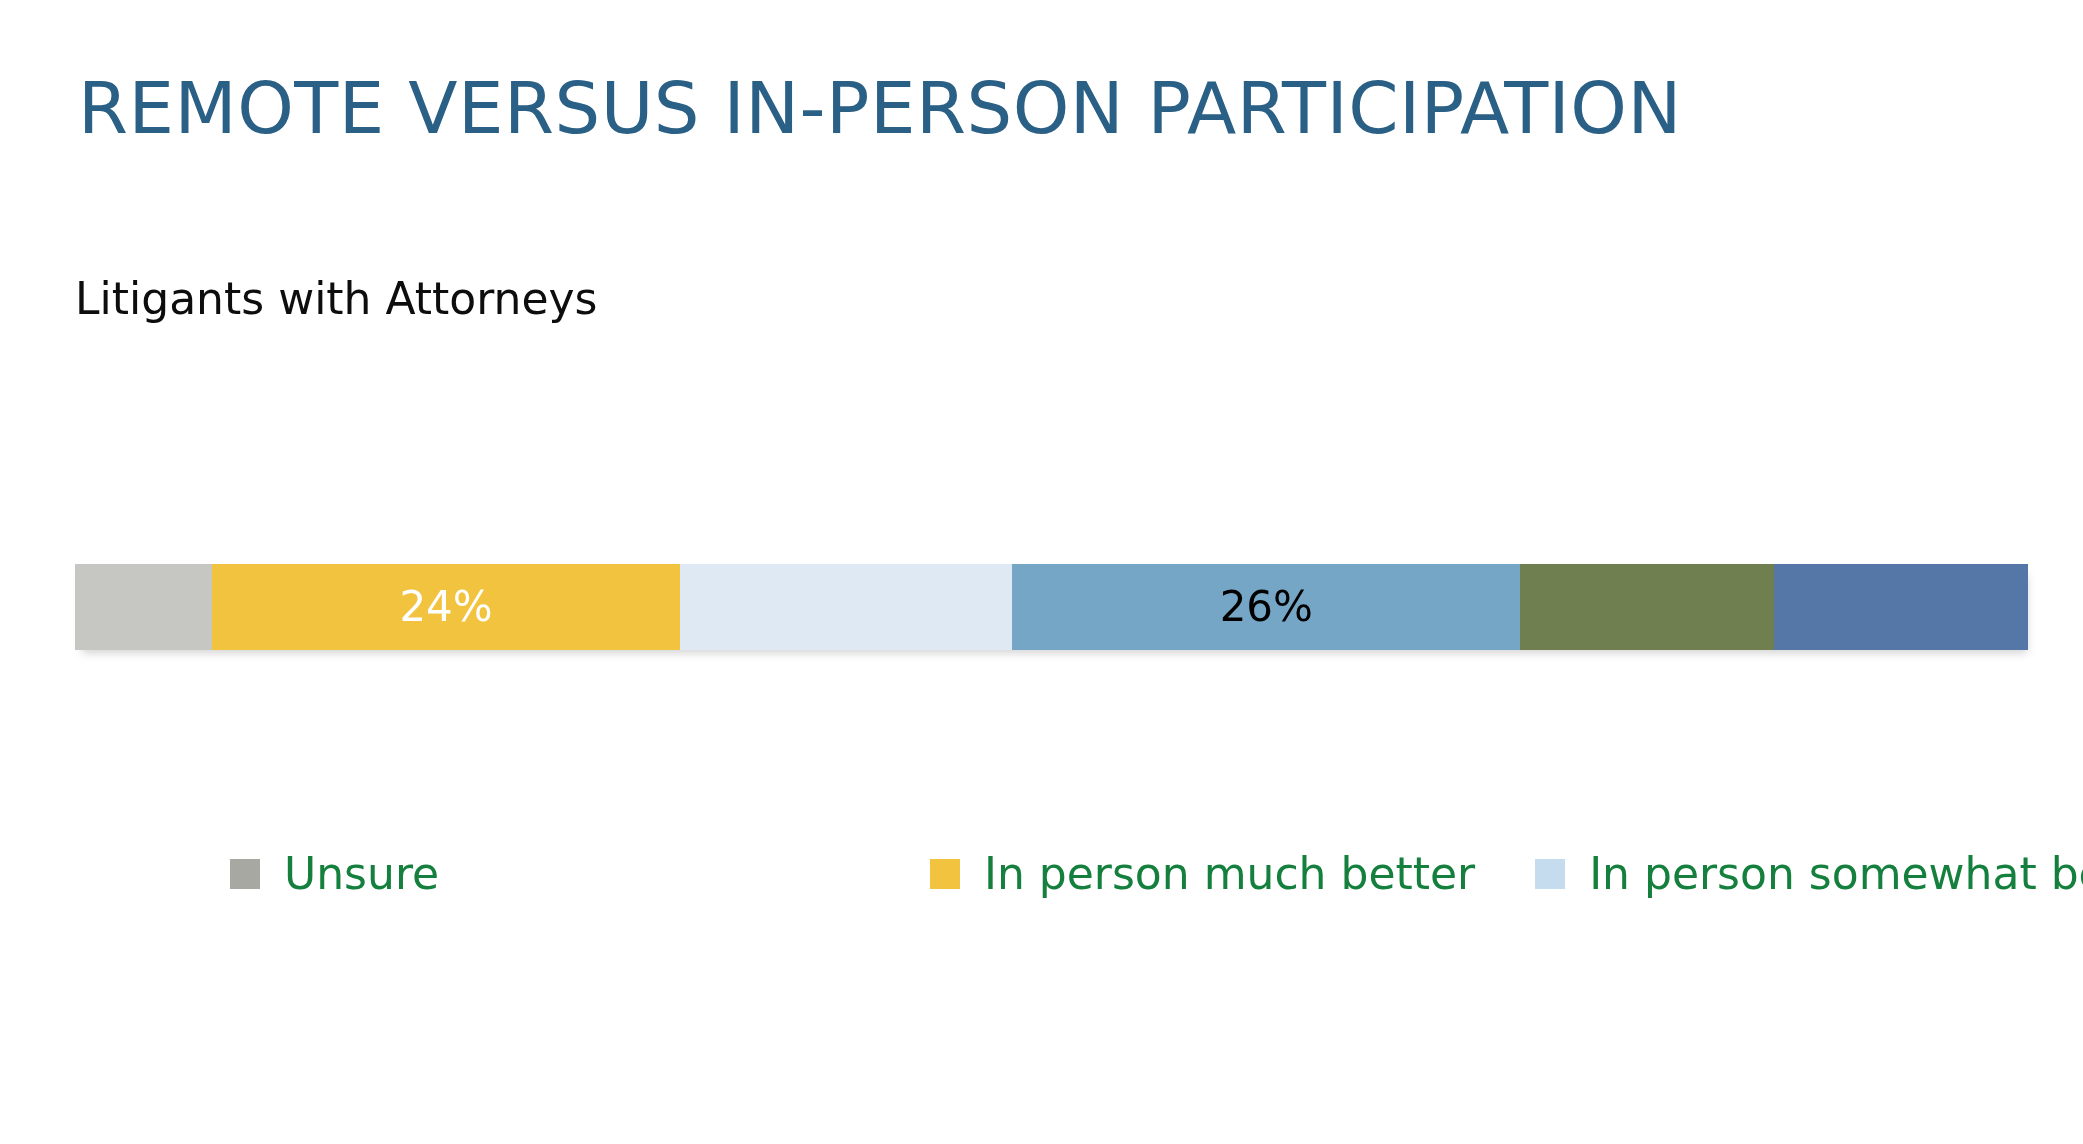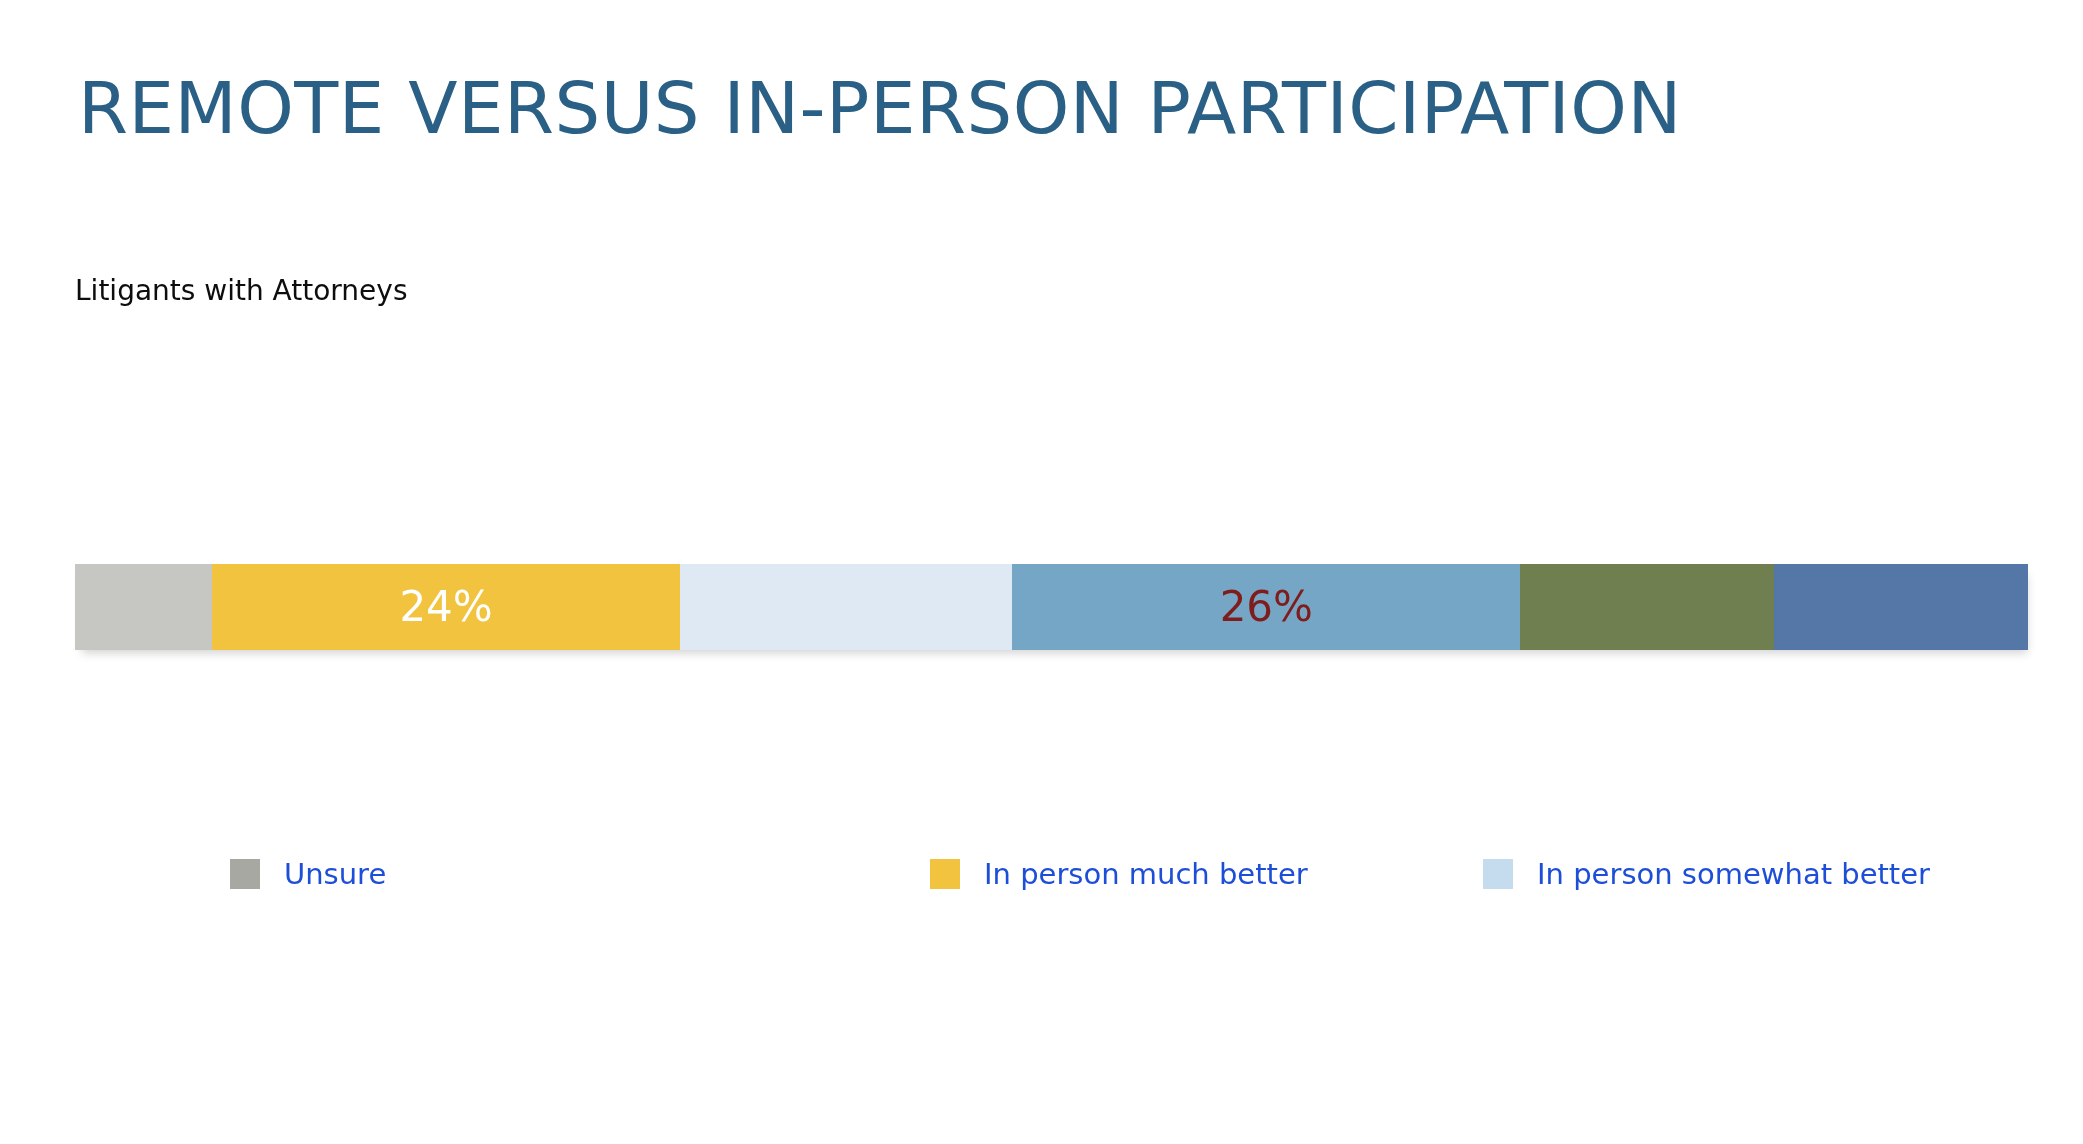--- a/index.html
+++ b/index.html
@@ -35,21 +35,21 @@
     font-weight: 400;
     white-space: nowrap;
   }
 
   
   .bar-group { position: absolute; left: 75px; width: 1953px; }
   #bar-group-0 { top: 277px; }
   #bar-group-1 { top: 564px; }
 
   .bar-label {
-    font-size: 28px;
+    font-size: 44px;
     color: #0d0d0d;
     line-height: 1.0;
     margin-bottom: 22px;
     white-space: nowrap;
     font-weight: 400;
   }
 
   .bar-track {
     position: relative;
     display: flex;
@@ -90,23 +90,23 @@
     align-items: center;
     height: 84px;
   }
   .legend-swatch {
     width: 30px;
     height: 30px;
     flex: 0 0 30px;
     margin-right: 24px;
   }
   .legend-text {
-    font-size: 29px;
+    font-size: 44px;
     line-height: 1;
-    color: #1d4ed8;
+    color: #15803d;
     white-space: nowrap;
     font-weight: 400;
   }
 </style>
 </head>
 <body>
 
 <div class="slide">
 
   <div class="chart-title">REMOTE VERSUS IN-PERSON PARTICIPATION</div>
@@ -116,21 +116,21 @@
   </div>
 
   <div class="bar-group" id="bar-group-1">
     <div class="bar-track" id="bar-track-1">
         <div class="bar-seg" style="background: rgb(198, 198, 194); width: 7%;"></div>
         <div class="bar-seg" style="background: rgb(242, 195, 62); width: 24%;">
           <span class="seg-value" style="color: rgb(255, 255, 255);">24%</span>
         </div>
         <div class="bar-seg" style="background: rgb(223, 233, 244); width: 17%;"></div>
         <div class="bar-seg" style="background: rgb(118, 166, 198); width: 26%;">
-          <span class="seg-value" style="color: #7f1d1d;">26%</span>
+          <span class="seg-value" style="color: #000000;">26%</span>
         </div>
         <div class="bar-seg" style="background: rgb(111, 127, 80); width: 13%;"></div>
         <div class="bar-seg" style="background: rgb(85, 119, 168); width: 13%;"></div>
       </div>
   </div>
 
   <div class="legend" id="legend">
       <div class="legend-item">
         <span class="legend-swatch" style="background: rgb(168, 168, 162);"></span>
         <span class="legend-text">Unsure</span>

